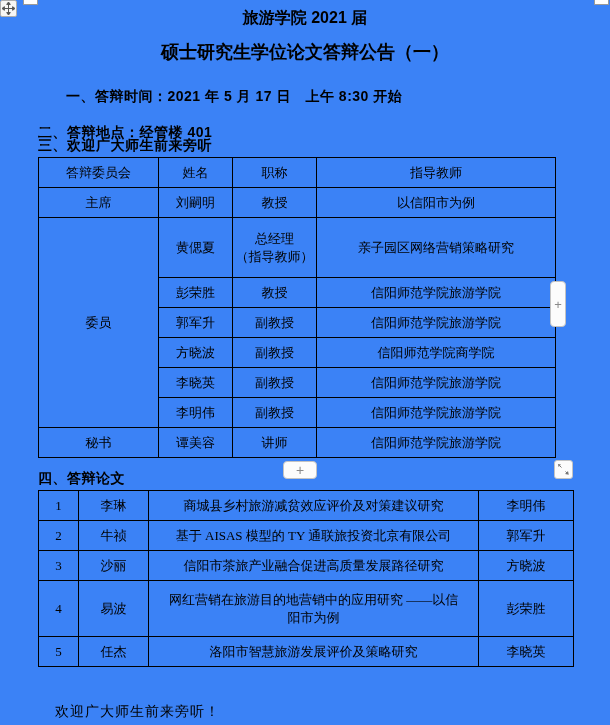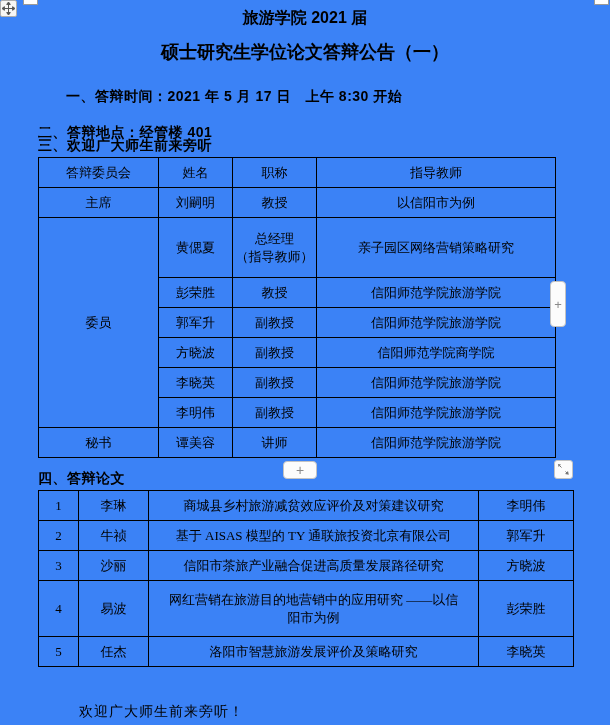--- a/index.html
+++ b/index.html
@@ -29,21 +29,21 @@
     letter-spacing:0.5px;
   }
   table { border-collapse:collapse; table-layout:fixed; }
   td {
     border:1px solid #000;
     text-align:center; vertical-align:middle;
     font-size:13px; line-height:18px;
     overflow:hidden;
   }
   .t2 td.thesis-left { text-align:center; padding:0 16px; }
-  .footer-line { left:55px; top:703px; font-size:14px; letter-spacing:1px;margin-left:24px; }
+  .footer-line { left:55px; top:703px; font-size:14px; letter-spacing:1px; }
   
   .ctl {
     position:absolute;
     border:1px solid #c3c3c3; border-radius:4px;
     background:#fcfcfc;
     display:flex; align-items:center; justify-content:center;
     color:#8a8a8a; font-family:"Liberation Sans",sans-serif;
   }
   .pill-h { left:283px; top:461px; width:34px; height:18px; font-size:14px; }
   .pill-v { left:550px; top:281px; width:16px; height:46px; font-size:13px; }

